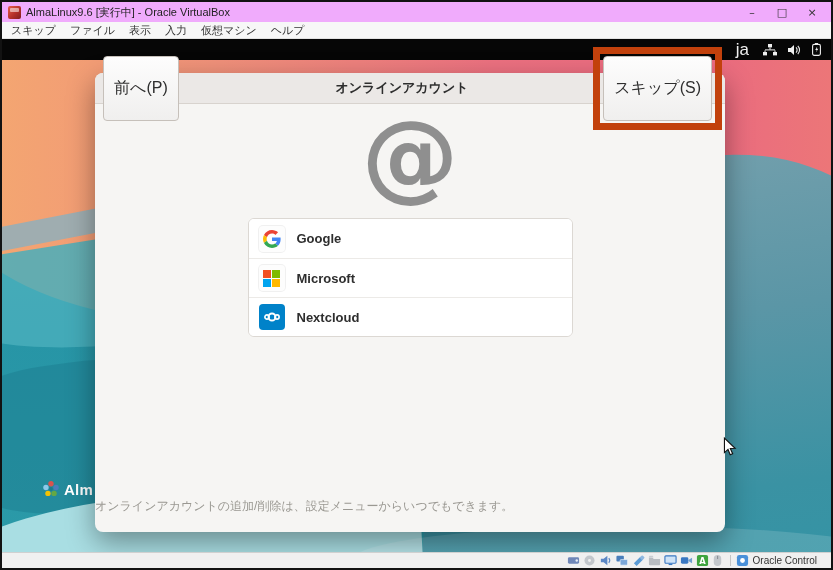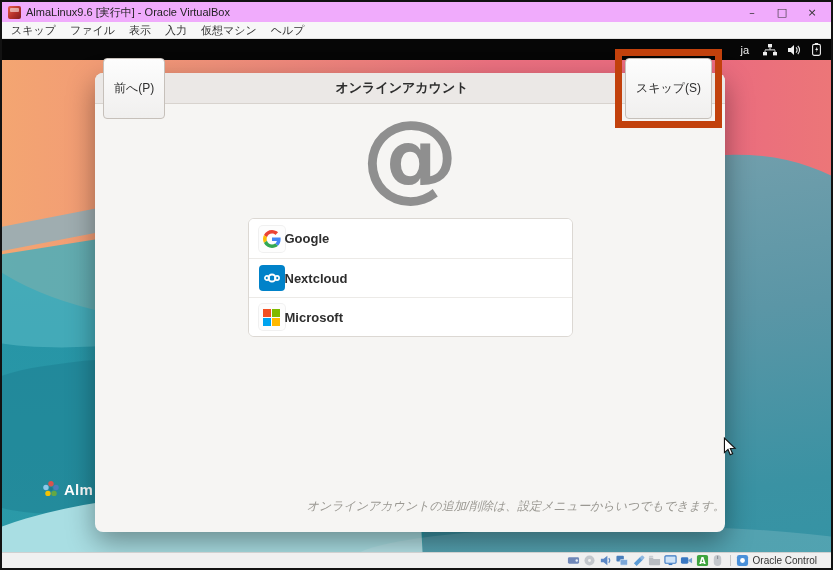--- a/index.html
+++ b/index.html
@@ -30,21 +30,21 @@
     display:flex; align-items:center; font-size:11px; color:#333; padding-left:2px;
   }
   .menu-item { padding:0 7px; height:100%; display:flex; align-items:center; }
 
   
   .guest { position:absolute; left:2px; right:2px; top:39px; height:513px; overflow:hidden; background:#2795a6; }
 
   .gnome-topbar {
     position:absolute; left:0; right:0; top:0; height:21px; background:#060606;
     display:flex; align-items:center; justify-content:flex-end; z-index:3;
-    color:#eee; font-size:11px;
+    color:#eee; font-size:17px;
   }
   .kbd-label { margin-right:14px; }
   .tb-icon { margin-right:11px; display:inline-flex; }
 
   
   .wallpaper { position:absolute; left:0; right:0; top:21px; bottom:0; overflow:hidden;
     background:linear-gradient(180deg,#2fa0ae 0%,#2795a6 55%,#2b9aa8 100%); z-index:1; }
   .wp { position:absolute; }
   .wp-warm { left:-60px; top:-130px; width:1000px; height:380px; transform:rotate(-7deg);
     background:linear-gradient(97deg,#f5ad6e 0%,#f0917a 28%,#ec7180 55%,#ea6a80 75%,#ee8270 100%);
@@ -67,39 +67,39 @@
   .alma-text { color:#fff; font-size:15px; font-weight:bold; margin-left:4px; letter-spacing:.2px; }
 
   
   .dialog { position:absolute; left:93px; top:34px; width:630px; height:459px; z-index:4;
     border-radius:8px; box-shadow:0 10px 28px rgba(0,0,0,.38); background:#f6f5f3;
     display:flex; flex-direction:column; overflow:visible; }
   .dlg-header { height:31px; flex:0 0 31px; background:#ebe8e6; border-bottom:1px solid #d8d3ce;
     border-radius:8px 8px 0 0; position:relative; display:flex; align-items:center; padding:0 8px; }
   .dlg-title { position:absolute; left:0; right:16px; text-align:center; font-size:13px; font-weight:bold; color:#2e2e2e; }
   .btn { background:linear-gradient(to bottom,#fdfdfd,#f0efee); border:1px solid #c6c0ba;
-    border-radius:4px; padding:21px 10px; font-size:12px; color:#2e2e2e; z-index:1;
+    border-radius:4px; padding:21px 10px; font-size:16px; color:#2e2e2e; z-index:1;
     font-family:"Liberation Sans","DejaVu Sans",sans-serif; }
   .annotation { border:7px solid #c2410c; padding:2px 3px; margin-right:-5px; z-index:1; }
   .dlg-body { flex:1; position:relative; display:flex; flex-direction:column; align-items:center;
     border-radius:0 0 8px 8px; }
   .at-symbol { margin-top:2px; font-size:97px; line-height:100px; font-weight:bold; color:#8f8f8f;
     font-family:"DejaVu Sans",sans-serif; }
   .dlg-heading { margin-top:4px; font-size:17px; font-weight:bold; color:#2d2d2d; }
   .dlg-desc { margin-top:7px; width:372px; text-align:center; font-size:12px; line-height:1.55; color:#5a5a5a; }
   .provider-list { margin-top:12px; width:325px; background:#fff; border:1px solid #dcd8d3;
     border-radius:6px; overflow:hidden; }
   .provider-row { height:39px; display:flex; align-items:center; padding:0 10px; background:#fff; }
   .provider-row + .provider-row { border-top:1px solid #eceae7; }
   .tile { width:26px; height:26px; border-radius:4px; display:flex; align-items:center; justify-content:center; }
   .tile-light { background:#fdfdfd; box-shadow:0 0 0 1px rgba(0,0,0,.06); }
   .tile-nextcloud { background:#0082c9; }
   .ms-grid { width:17px; height:17px; display:grid; grid-template-columns:8px 8px; grid-template-rows:8px 8px; gap:1px; }
-  .provider-name { font-size:13px; font-weight:bold; color:#2e2e2e; }
-  .dlg-footer { position:absolute; bottom:17px; left:0; right:0; text-align:right; font-size:12px; color:#9a9892;font-style:italic; }
+  .provider-name { margin-left:12px; font-size:13px; font-weight:bold; color:#2e2e2e; }
+  .dlg-footer { position:absolute; bottom:17px; left:0; right:0; text-align:left; font-size:12px; color:#9a9892; }
 
   
   .cursor { position:absolute; left:721px; top:398px; z-index:9; }
 
   
   .statusbar { position:absolute; left:2px; right:2px; bottom:2px; height:16px; background:#f0f0f0;
     border-top:1px solid #d0d0d0; display:flex; align-items:center; justify-content:flex-end;
     padding-right:14px; z-index:6; }
   .sb-icon { margin-left:3px; display:inline-flex; }
   .sb-sep { width:1px; height:11px; background:#c4c4c4; margin:0 5px 0 7px; }
@@ -198,40 +198,40 @@
             <svg width="18" height="18" viewBox="0 0 48 48">
               <path fill="#EA4335" d="M24 9.5c3.54 0 6.71 1.22 9.21 3.6l6.85-6.85C35.9 2.38 30.47 0 24 0 14.62 0 6.51 5.38 2.56 13.22l7.98 6.19C12.43 13.72 17.74 9.5 24 9.5z"></path>
               <path fill="#4285F4" d="M46.98 24.55c0-1.57-.15-3.09-.38-4.55H24v9.02h12.94c-.58 2.96-2.26 5.48-4.78 7.18l7.73 6c4.51-4.18 7.09-10.36 7.09-17.65z"></path>
               <path fill="#FBBC05" d="M10.53 28.59c-.48-1.45-.76-2.99-.76-4.59s.27-3.14.76-4.59l-7.98-6.19C.92 16.46 0 20.12 0 24c0 3.88.92 7.54 2.56 10.78l7.97-6.19z"></path>
               <path fill="#34A853" d="M24 48c6.48 0 11.93-2.13 15.89-5.81l-7.73-6c-2.15 1.45-4.92 2.3-8.16 2.3-6.26 0-11.57-4.22-13.47-9.91l-7.98 6.19C6.51 42.62 14.62 48 24 48z"></path>
             </svg>
           </span>
           <span class="provider-name">Google</span>
         </div>
         <div class="provider-row">
-          <span class="tile tile-nextcloud">
-            <svg width="20" height="20" viewBox="0 0 32 32">
-              <circle cx="8" cy="16" r="3.4" fill="none" stroke="#fff" stroke-width="2.6"></circle>
-              <circle cx="16" cy="16" r="5.6" fill="none" stroke="#fff" stroke-width="3"></circle>
-              <circle cx="24" cy="16" r="3.4" fill="none" stroke="#fff" stroke-width="2.6"></circle>
-            </svg>
-          </span>
-          <span class="provider-name">Nextcloud</span>
-        </div>
-        <div class="provider-row">
           <span class="tile tile-light">
             <span class="ms-grid">
               <span style="background:#f25022"></span>
                 <span style="background:#7fba00"></span>
               <span style="background:#00a4ef"></span>
                 <span style="background:#ffb900"></span>
             </span>
           </span>
           <span class="provider-name">Microsoft</span>
         </div>
+        <div class="provider-row">
+          <span class="tile tile-nextcloud">
+            <svg width="20" height="20" viewBox="0 0 32 32">
+              <circle cx="8" cy="16" r="3.4" fill="none" stroke="#fff" stroke-width="2.6"></circle>
+              <circle cx="16" cy="16" r="5.6" fill="none" stroke="#fff" stroke-width="3"></circle>
+              <circle cx="24" cy="16" r="3.4" fill="none" stroke="#fff" stroke-width="2.6"></circle>
+            </svg>
+          </span>
+          <span class="provider-name">Nextcloud</span>
+        </div>
       </div>
 
       <div class="dlg-footer">オンラインアカウントの追加/削除は、設定メニューからいつでもできます。</div>
     </div>
   </div>
 
   <div class="cursor">
     <svg width="14" height="20" viewBox="0 0 12 18">
         <path d="M1 1 L1 14 L4.2 11.2 L6.2 16 L8.4 15 L6.3 10.4 L10.6 10.2 Z" fill="#fff" stroke="#111" stroke-width="1"></path>
       </svg>

